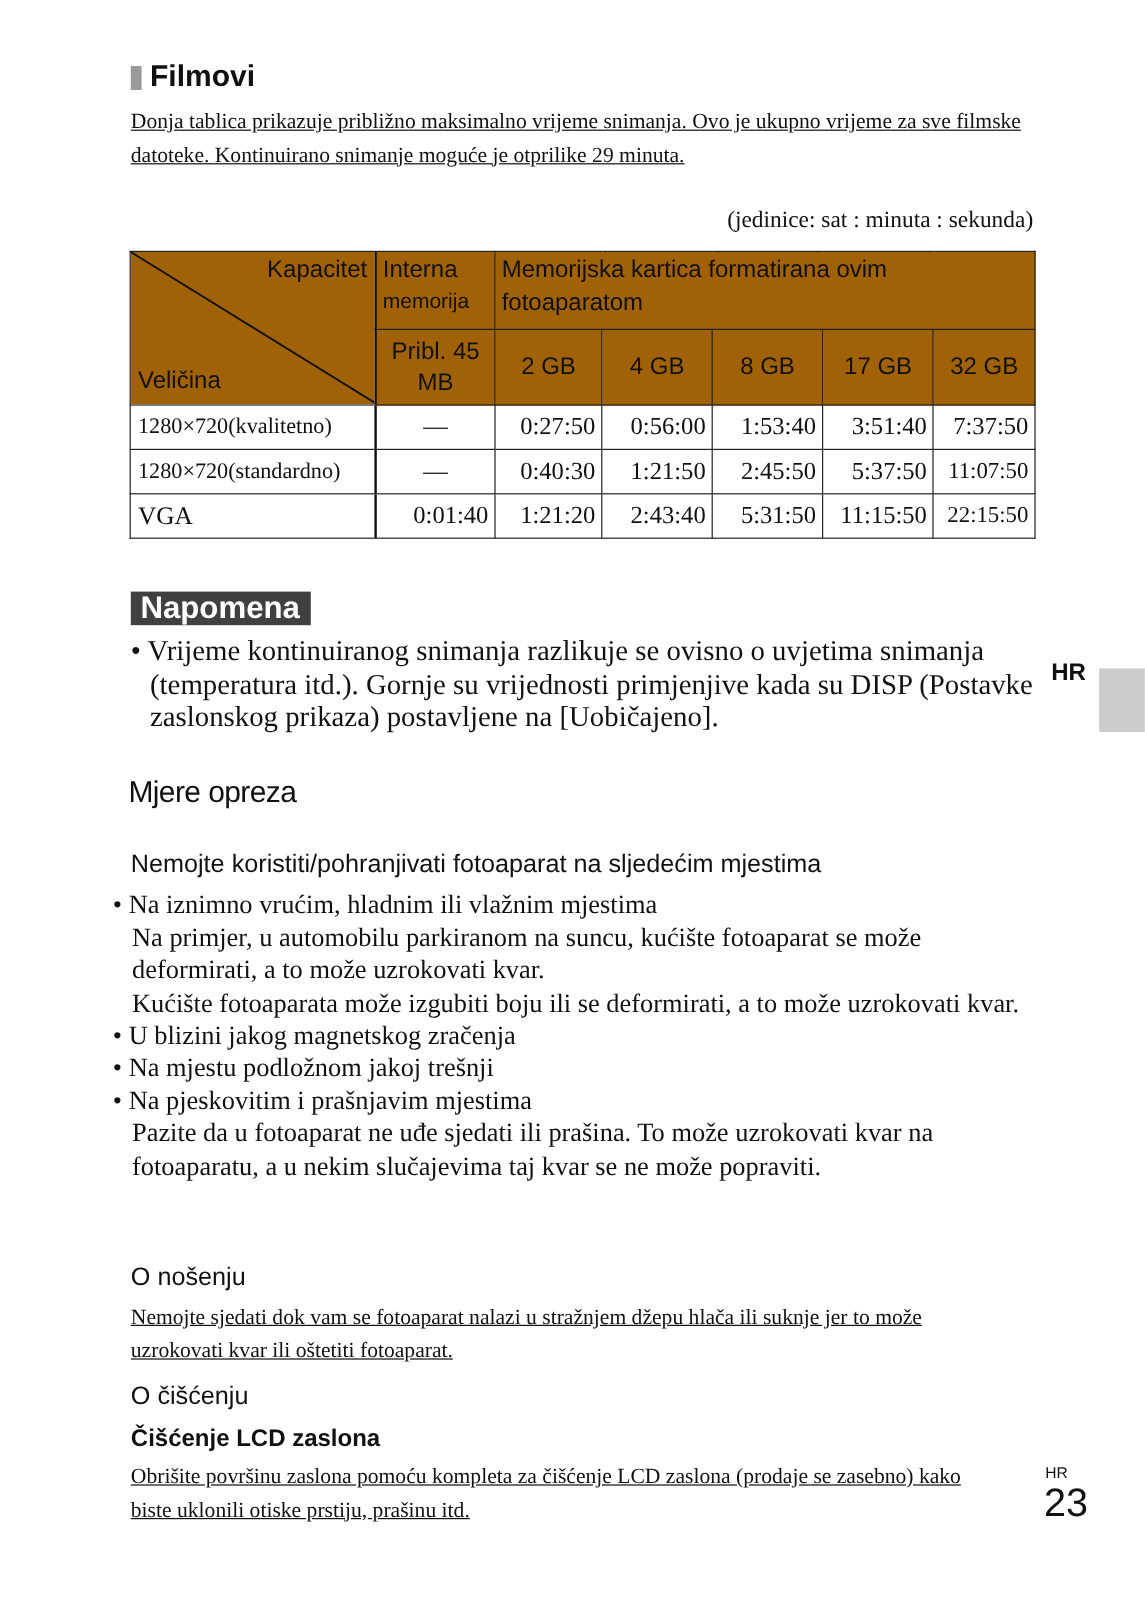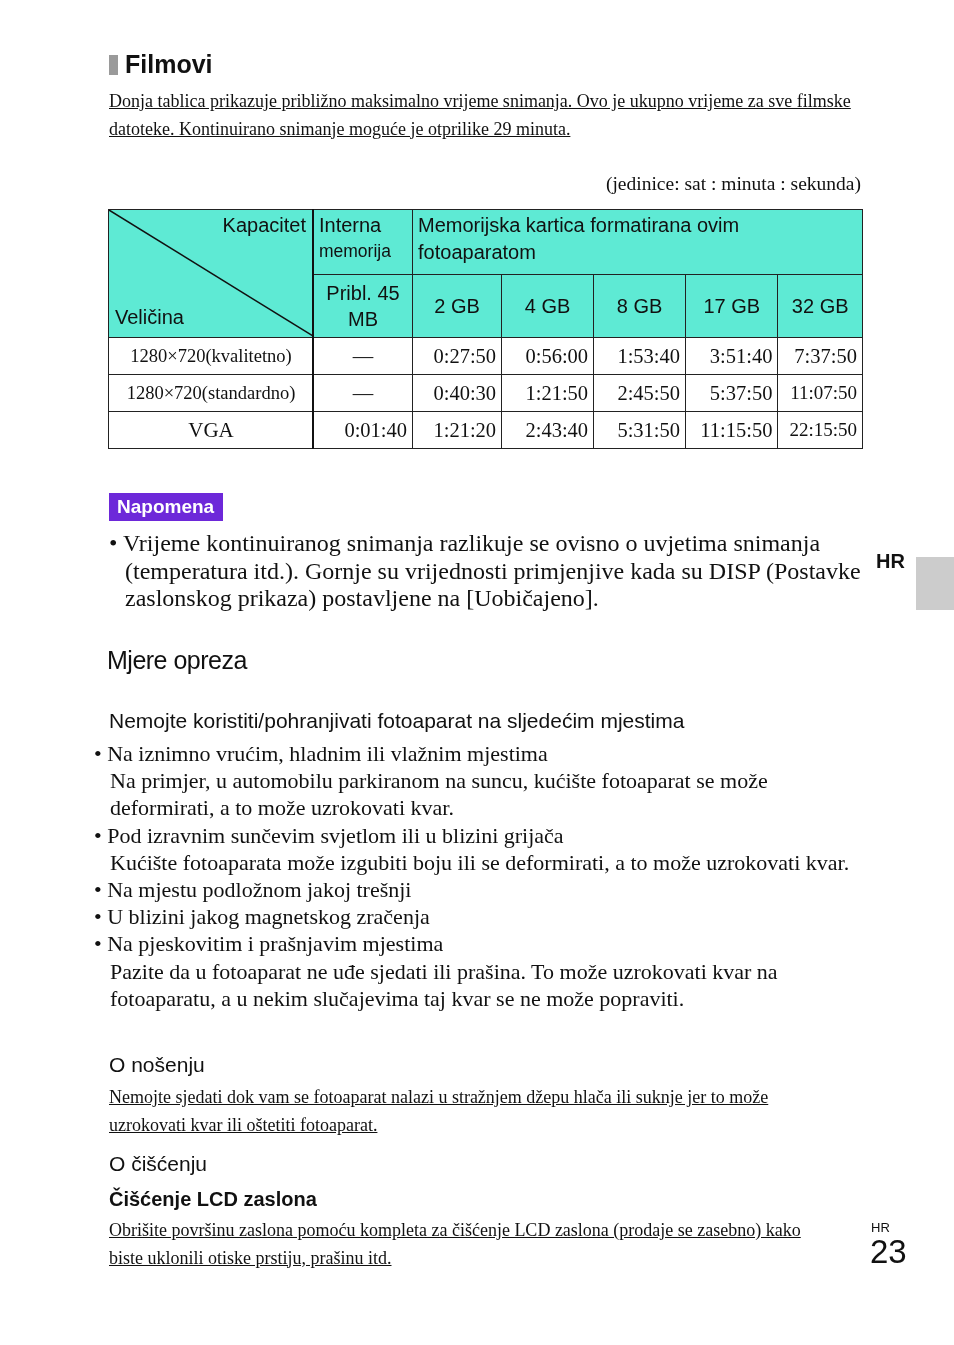--- a/index.html
+++ b/index.html
@@ -10,36 +10,36 @@
   .sec-heading { position: absolute; left: 109px; top: 50px; font-size: 25px; font-weight: bold; display: flex; align-items: center; }
   .sec-marker { display: inline-block; width: 9px; height: 20px; background: #9a9a9a; margin-right: 7px; }
 
   .para { position: absolute; left: 109px; font-size: 18px; line-height: 27.5px; text-decoration: underline; }
   .p1 { top: 88px; width: 760px; }
 
   .units { position: absolute; right: 93px; top: 173px; font-size: 19.5px; }
 
   table.mt { position: absolute; left: 108px; top: 209px; border-collapse: collapse; width: 755px; }
   table.mt td, table.mt th { border: 1px solid #222; padding: 0; }
-  .hdr { background: #5eead4; font-family: "Liberation Sans", "DejaVu Sans", sans-serif; font-weight: normal; font-size: 20px; color: #111; }
+  .hdr { background: #a16207; font-family: "Liberation Sans", "DejaVu Sans", sans-serif; font-weight: normal; font-size: 20px; color: #111; }
   .diag { position: relative; width: 204px; height: 126px; border-right: 2px solid #111 !important; overflow: hidden; }
   .diag svg { position: absolute; left: 0; top: 0; }
   .diag .cap { position: absolute; right: 6px; top: 4px; }
   .diag .size { position: absolute; left: 6px; bottom: 8px; }
   .h-int { width: 94px; height: 62px; text-align: left; vertical-align: top; padding: 2px 0 0 5px !important; line-height: 26px; }
   .h-int .small { font-size: 17.5px; }
   .h-card { text-align: left; vertical-align: top; padding: 2px 0 0 5px !important; line-height: 27px; }
   .h-sub { height: 62px; text-align: center; vertical-align: middle; line-height: 26px; }
   .c { font-family: "Liberation Serif", "DejaVu Serif", serif; font-size: 20.5px; height: 36px; text-align: right; padding-right: 5px !important; white-space: nowrap; }
   .c.center { text-align: center; padding-right: 0 !important; }
-  .c.lab { text-align: center; padding-left: 6px !important; font-size: 18.5px; border-right: 2px solid #111 !important; }
+  .c.lab { text-align: left; padding-left: 6px !important; font-size: 18.5px; border-right: 2px solid #111 !important; }
   .c.lab.vga { font-size: 21px; }
   .c.small { font-size: 19px; }
 
-  .badge { position: absolute; left: 109px; top: 493px; background: #6d28d9; color: #fff; font-size: 19px; font-weight: bold; padding: 1px 9px 2px 8px; line-height: 25px; }
+  .badge { position: absolute; left: 109px; top: 493px; background: #404040; color: #fff; font-size: 26px; font-weight: bold; padding: 1px 9px 2px 8px; line-height: 25px; }
   .note { position: absolute; left: 109px; top: 530px; width: 760px; font-size: 24px; line-height: 27.5px; }
   .bullet-line { padding-left: 16px; text-indent: -16px; }
 
   .lang-tab { position: absolute; left: 876px; top: 550px; font-size: 20px; font-weight: bold; }
   .gray-tab { position: absolute; left: 916px; top: 557px; width: 38px; height: 53px; background: #cccccc; }
 
   .big-title { position: absolute; left: 107px; top: 646px; font-size: 25px; font-weight: normal; letter-spacing: -0.5px; }
   .sub-h { position: absolute; left: 109px; font-size: 21px; font-weight: normal; }
   .sub-h2 { position: absolute; left: 109px; font-size: 20px; font-weight: bold; }
 
@@ -120,24 +120,23 @@
 
 <div class="lang-tab sans">HR</div>
 <div class="gray-tab"></div>
 
 <div class="big-title sans">Mjere opreza</div>
 <div class="sub-h sans" style="top:709px">Nemojte koristiti/pohranjivati fotoaparat na sljedećim mjestima</div>
 
 <div class="list serif" style="top:740px">
   <div class="li">• Na iznimno vrućim, hladnim ili vlažnim mjestima</div>
   <div class="cont">Na primjer, u automobilu parkiranom na suncu, kućište fotoaparat se može deformirati, a to može uzrokovati kvar.</div>
-  <div class="li">• Pod izravnim sunčevim svjetlom ili u blizini grijača</div>
   <div class="cont">Kućište fotoaparata može izgubiti boju ili se deformirati, a to može uzrokovati kvar.</div>
+  <div class="li">• U blizini jakog magnetskog zračenja</div>
   <div class="li">• Na mjestu podložnom jakoj trešnji</div>
-  <div class="li">• U blizini jakog magnetskog zračenja</div>
   <div class="li">• Na pjeskovitim i prašnjavim mjestima</div>
   <div class="cont">Pazite da u fotoaparat ne uđe sjedati ili prašina. To može uzrokovati kvar na fotoaparatu, a u nekim slučajevima taj kvar se ne može popraviti.</div>
 </div>
 
 <div class="sub-h sans" style="top:1053px">O nošenju</div>
 <div class="para serif" style="top:1084px; width:740px">Nemojte sjedati dok vam se fotoaparat nalazi u stražnjem džepu hlača ili suknje jer to može uzrokovati kvar ili oštetiti fotoaparat.</div>
 
 <div class="sub-h sans" style="top:1152px">O čišćenju</div>
 <div class="sub-h2 sans" style="top:1188px">Čišćenje LCD zaslona</div>
 <div class="para serif" style="top:1217px; width:720px">Obrišite površinu zaslona pomoću kompleta za čišćenje LCD zaslona (prodaje se zasebno) kako biste uklonili otiske prstiju, prašinu itd.</div>

